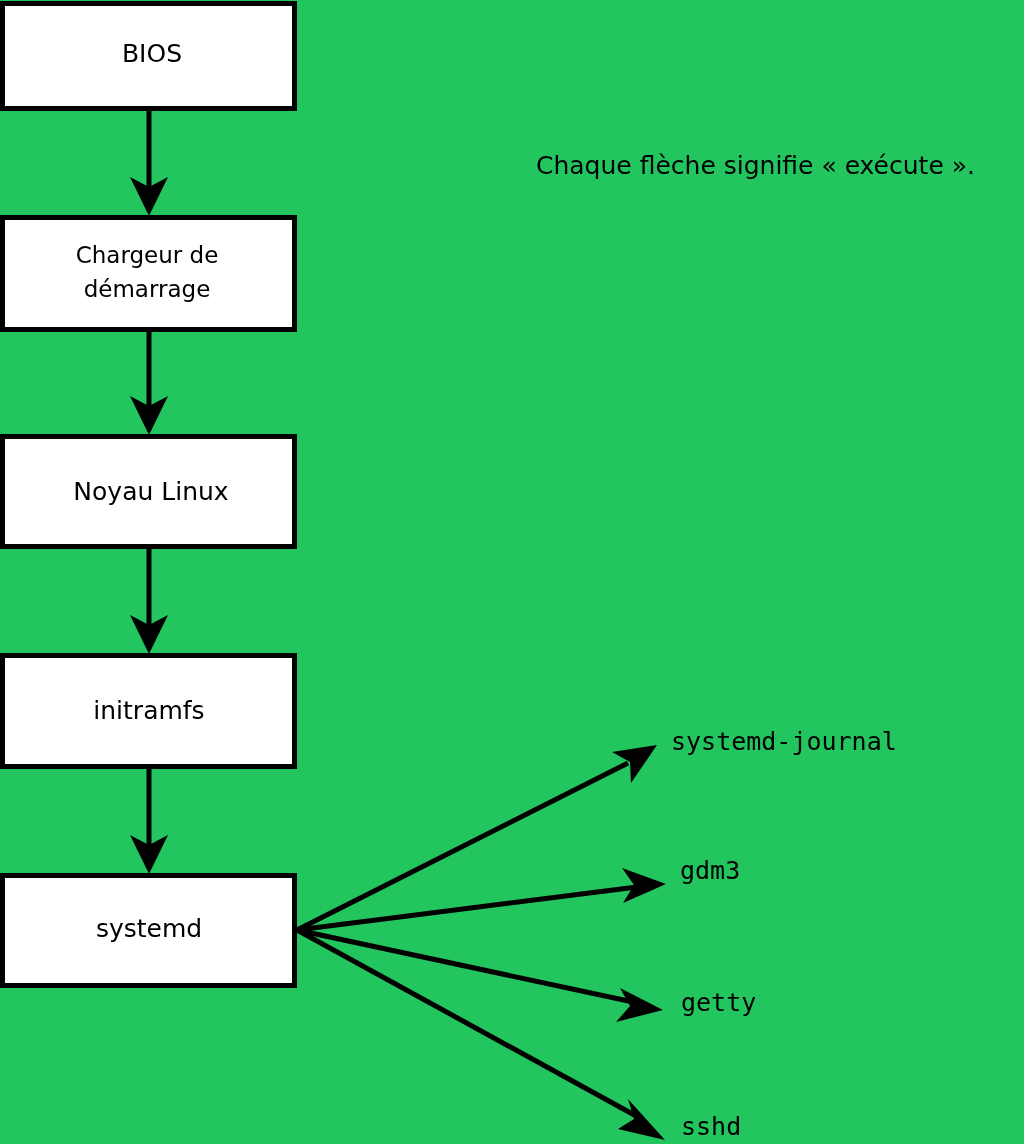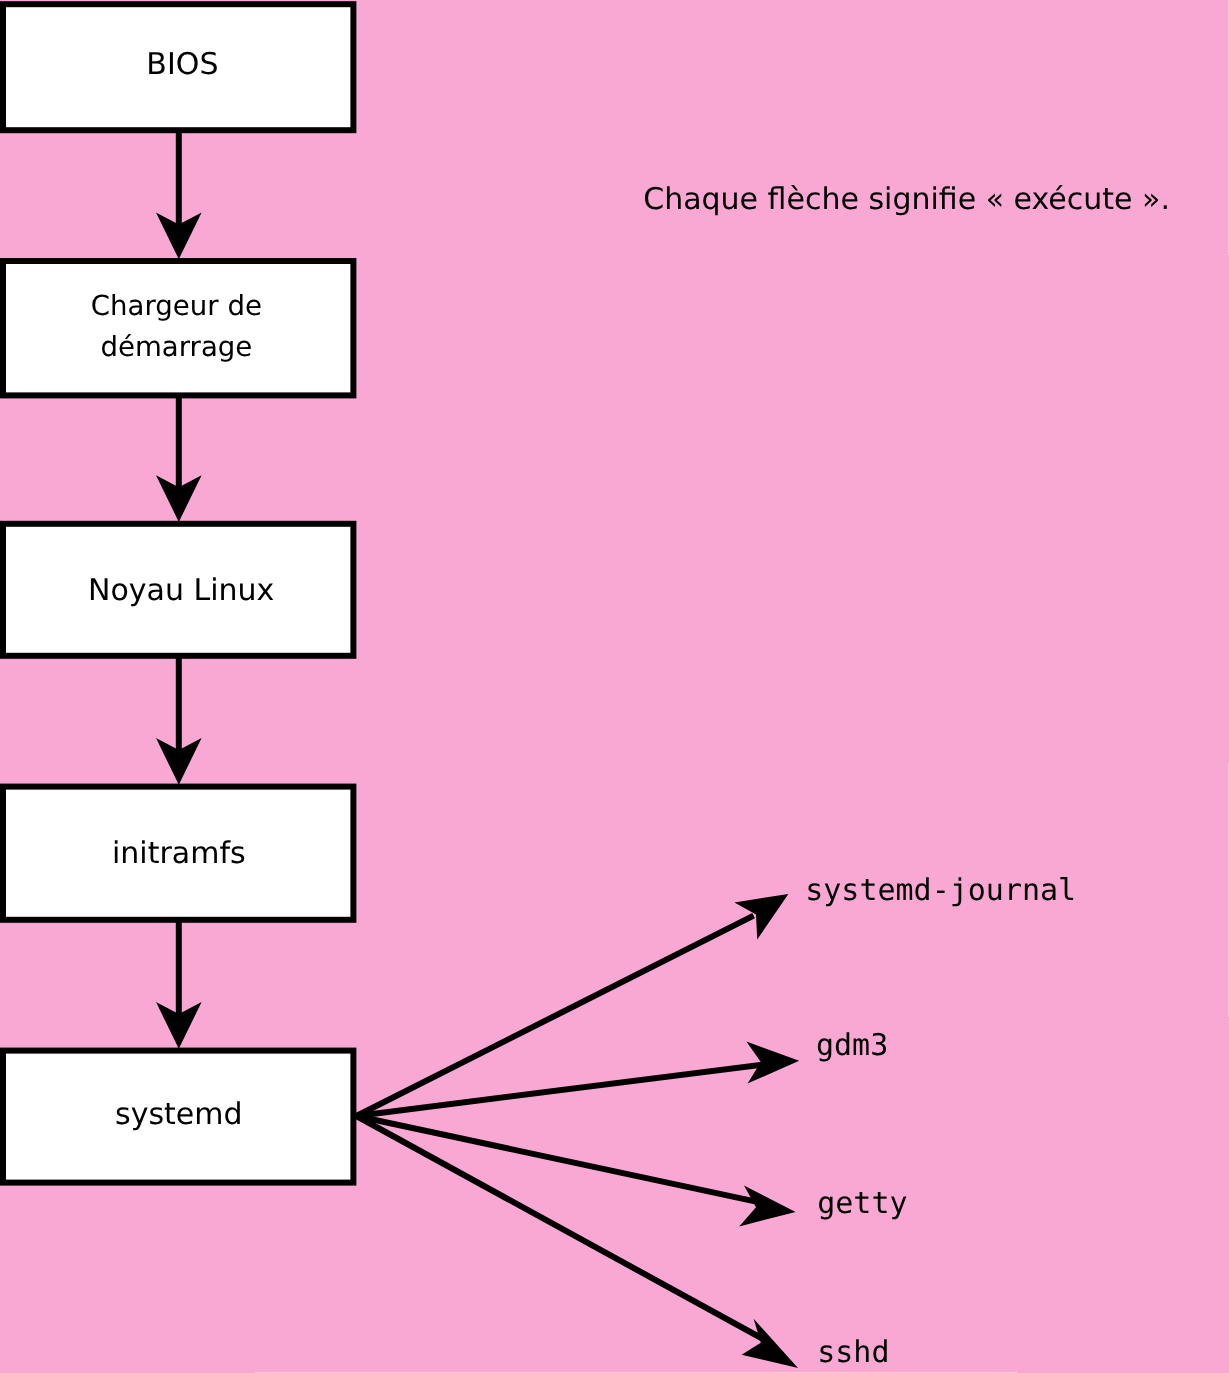--- a/index.html
+++ b/index.html
@@ -4,21 +4,21 @@
 <style>
   html, body {
     margin: 0;
     padding: 0;
     background: #ffffff;
   }
   #canvas {
     position: relative;
     width: 1024px;
     height: 1144px;
-    background: #f9a8d4;
+    background: #22c55e;
     overflow: hidden;
     font-family: "DejaVu Sans", sans-serif;
   }
   #diagram-svg {
     position: absolute;
     left: 0;
     top: 0;
     width: 1024px;
     height: 1144px;
   }

